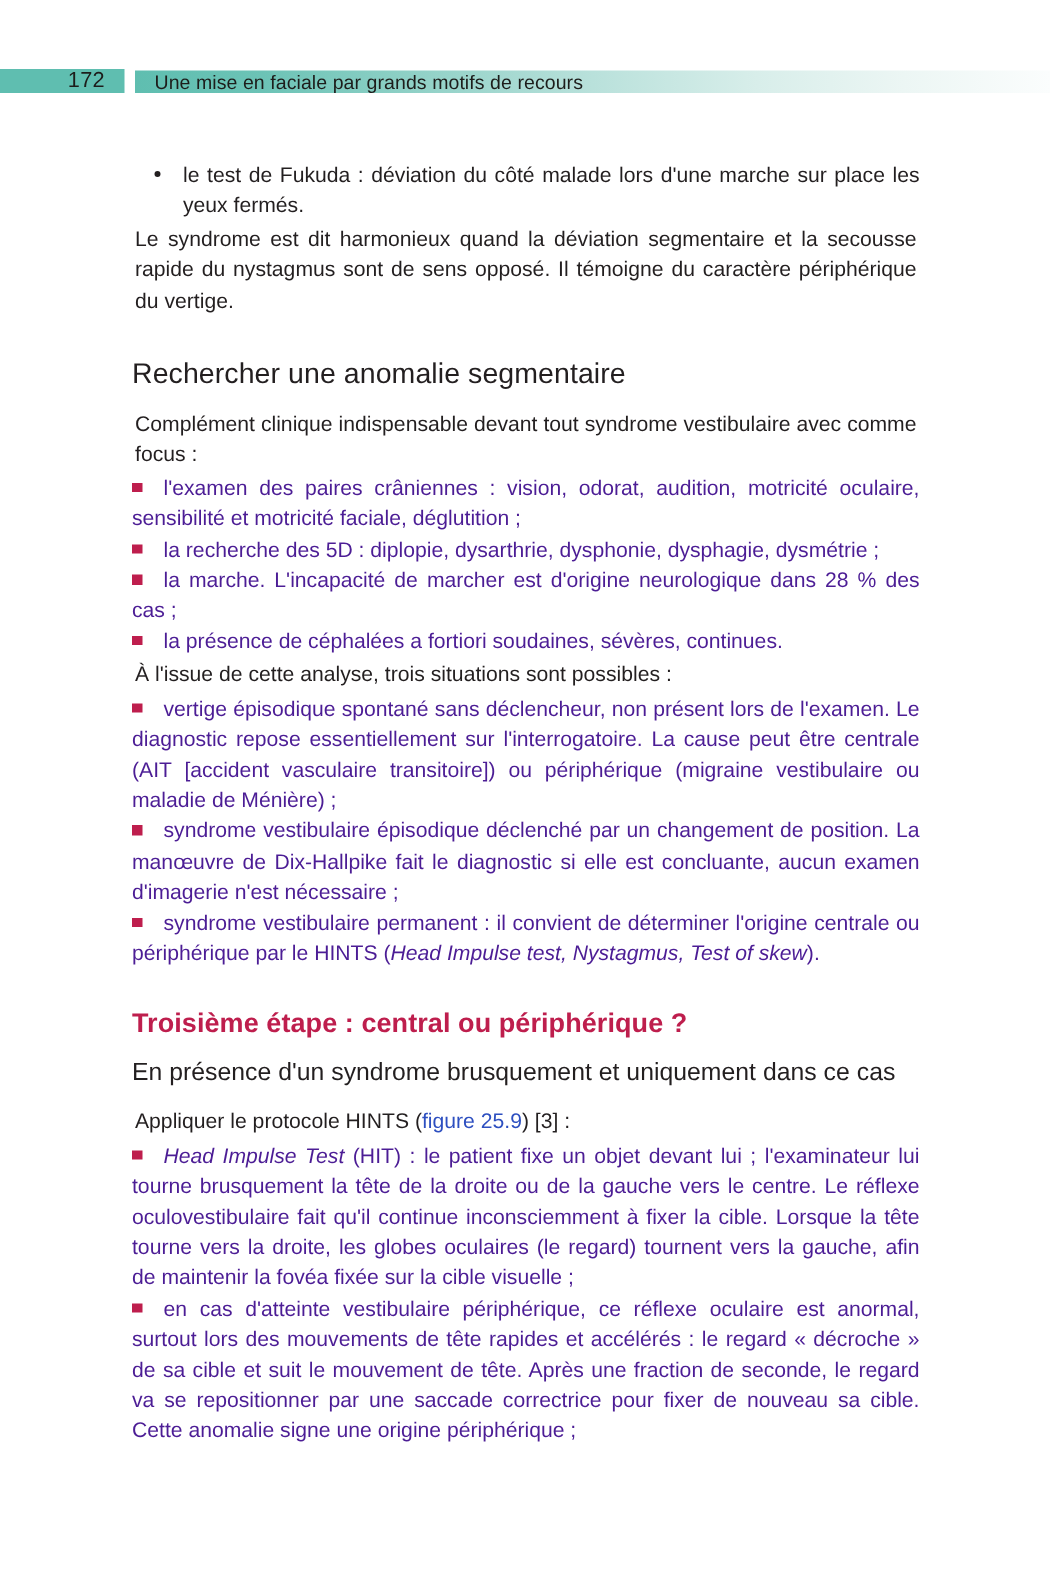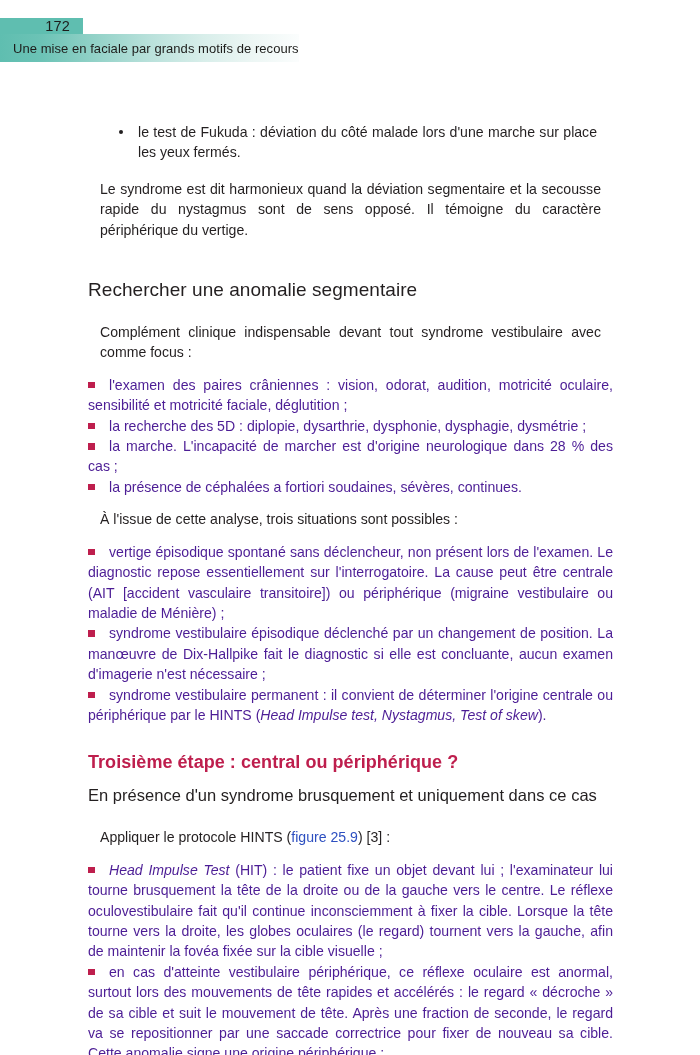--- a/index.html
+++ b/index.html
@@ -17,22 +17,21 @@
   }
 
   
   .page-header {
     position: absolute;
     left: 0;
     top: 18px;
     width: 700px;
     height: 44px;
     display: flex;
-    align-items: flex-start;
-    flex-direction: column;
+    align-items: flex-end;
   }
   .folio-block {
     width: 83px;
     background: #5fbeb0;
     display: flex;
     align-items: center;
     justify-content: flex-end;
     padding-right: 13px;
     box-sizing: border-box;
   }
@@ -68,33 +67,33 @@
 
   
   .content {
     position: absolute;
     left: 88px;
     top: 106px;
     width: 525px;
   }
 
   p, .para {
-    margin: 12px;
+    margin: 2px;
     font-size: 14.1px;
     line-height: 20.4px;
     text-align: justify;
     text-justify: inter-word;
     color: #231f20;
     letter-spacing: 0.005px;
   }
   .para.nojust { text-align: left; }
 
   
   .disc-list {
-    margin: 16px;
+    margin: 0;
     padding: 0;
     list-style: none;
   }
   .disc-item {
     position: relative;
     padding-left: 34px;
     font-size: 14.1px;
     line-height: 20.4px;
     text-align: justify;
     color: #231f20;

